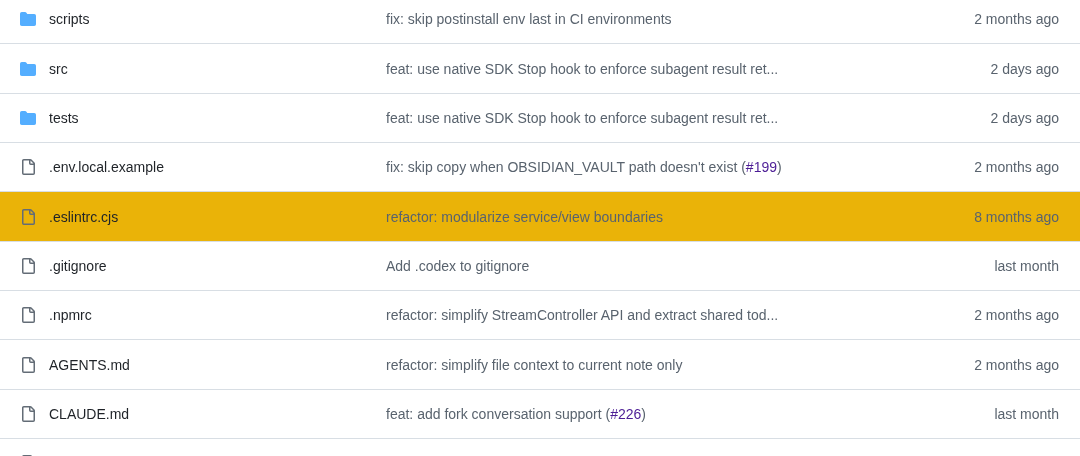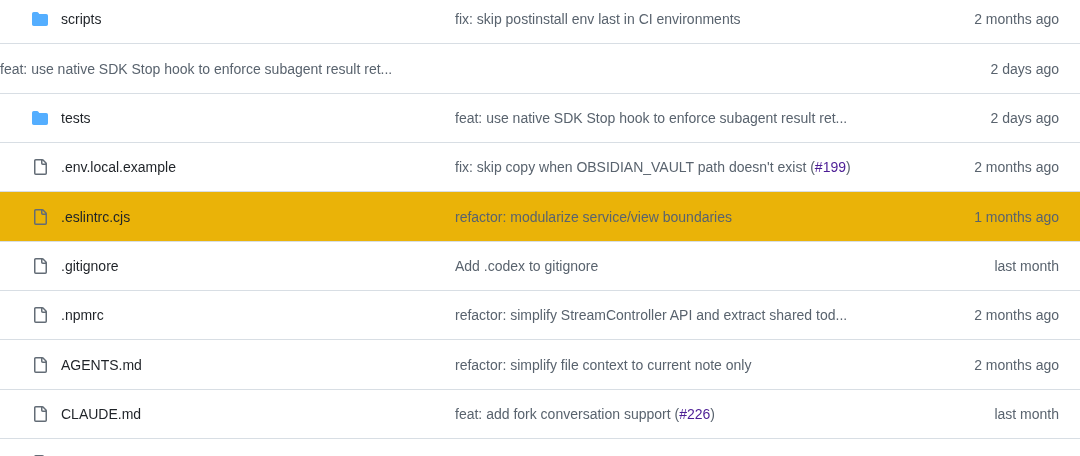--- a/index.html
+++ b/index.html
@@ -19,23 +19,23 @@
     display: flex;
     align-items: center;
     height: 49.35px;
     border-bottom: 1px solid #d8dee4;
     background: #ffffff;
   }
   .file-row.highlighted { background: #eab308; }
   .cell-name {
     display: flex;
     align-items: center;
-    width: 455px;
+    width: 386px;
     flex-shrink: 0;
-    padding-left: 32px;
+    padding-left: 20px;
     text-align: center;
   }
   .cell-name .icon-wrap {
     width: 16px; height: 16px;
     margin-right: 13px;
     flex-shrink: 0;
     display: inline-flex;
   }
   .name-link {
     color: #1f2328;
@@ -91,36 +91,45 @@
     </div>
     <div class="cell-message">
       <a class="msg-link">fix: skip postinstall env last in CI environments</a><a class="issue-link"></a><a class="msg-link"></a>
     </div>
     <div class="cell-date">
       <a class="date-link">2 months ago</a>
     </div>
   </div>
 
   <div class="file-row">
-    <div class="cell-message">
-      <a class="msg-link">feat: use native SDK Stop hook to enforce subagent result ret...</a><a class="issue-link"></a><a class="msg-link"></a>
-    </div>
-    <div class="cell-date">
-      <a class="date-link">2 days ago</a>
-    </div>
-  </div>
-
-  <div class="file-row">
     <div class="cell-name">
       <span class="icon-wrap">
         <svg class="dir-icon" width="16" height="16" viewBox="0 0 16 16" fill="#54aeff" aria-hidden="true" style="display: block;">
           <path d="M1.75 1A1.75 1.75 0 0 0 0 2.75v10.5C0 14.216.784 15 1.75 15h12.5A1.75 1.75 0 0 0 16 13.25v-8.5A1.75 1.75 0 0 0 14.25 3H7.5a.25.25 0 0 1-.2-.1l-.9-1.2C6.07 1.26 5.55 1 5 1H1.75Z"></path>
         </svg>
 
       </span>
+      <a class="name-link">src</a>
+    </div>
+    <div class="cell-message">
+      <a class="msg-link">feat: use native SDK Stop hook to enforce subagent result ret...</a><a class="issue-link"></a><a class="msg-link"></a>
+    </div>
+    <div class="cell-date">
+      <a class="date-link">2 days ago</a>
+    </div>
+  </div>
+
+  <div class="file-row">
+    <div class="cell-name">
+      <span class="icon-wrap">
+        <svg class="dir-icon" width="16" height="16" viewBox="0 0 16 16" fill="#54aeff" aria-hidden="true" style="display: block;">
+          <path d="M1.75 1A1.75 1.75 0 0 0 0 2.75v10.5C0 14.216.784 15 1.75 15h12.5A1.75 1.75 0 0 0 16 13.25v-8.5A1.75 1.75 0 0 0 14.25 3H7.5a.25.25 0 0 1-.2-.1l-.9-1.2C6.07 1.26 5.55 1 5 1H1.75Z"></path>
+        </svg>
+
+      </span>
       <a class="name-link">tests</a>
     </div>
     <div class="cell-message">
       <a class="msg-link">feat: use native SDK Stop hook to enforce subagent result ret...</a><a class="issue-link"></a><a class="msg-link"></a>
     </div>
     <div class="cell-date">
       <a class="date-link">2 days ago</a>
     </div>
   </div>
 
@@ -149,21 +158,21 @@
         <svg class="doc-icon" width="16" height="16" viewBox="0 0 16 16" fill="#636c76" aria-hidden="true" style="display: block;">
           <path d="M2 1.75C2 .784 2.784 0 3.75 0h6.586c.464 0 .909.184 1.237.513l2.914 2.914c.329.328.513.773.513 1.237v9.586A1.75 1.75 0 0 1 13.25 16h-9.5A1.75 1.75 0 0 1 2 14.25Zm1.75-.25a.25.25 0 0 0-.25.25v12.5c0 .138.112.25.25.25h9.5a.25.25 0 0 0 .25-.25V6h-2.75A1.75 1.75 0 0 1 9 4.25V1.5Zm6.75.062V4.25c0 .138.112.25.25.25h2.688l-.011-.013-2.914-2.914-.013-.011Z"></path>
         </svg>
       </span>
       <a class="name-link">.eslintrc.cjs</a>
     </div>
     <div class="cell-message">
       <a class="msg-link">refactor: modularize service/view boundaries</a><a class="issue-link"></a><a class="msg-link"></a>
     </div>
     <div class="cell-date">
-      <a class="date-link">1 months ago</a>
+      <a class="date-link">8 months ago</a>
     </div>
   </div>
 
   <div class="file-row">
     <div class="cell-name">
       <span class="icon-wrap">
 
         <svg class="doc-icon" width="16" height="16" viewBox="0 0 16 16" fill="#636c76" aria-hidden="true" style="display: block;">
           <path d="M2 1.75C2 .784 2.784 0 3.75 0h6.586c.464 0 .909.184 1.237.513l2.914 2.914c.329.328.513.773.513 1.237v9.586A1.75 1.75 0 0 1 13.25 16h-9.5A1.75 1.75 0 0 1 2 14.25Zm1.75-.25a.25.25 0 0 0-.25.25v12.5c0 .138.112.25.25.25h9.5a.25.25 0 0 0 .25-.25V6h-2.75A1.75 1.75 0 0 1 9 4.25V1.5Zm6.75.062V4.25c0 .138.112.25.25.25h2.688l-.011-.013-2.914-2.914-.013-.011Z"></path>
         </svg>

